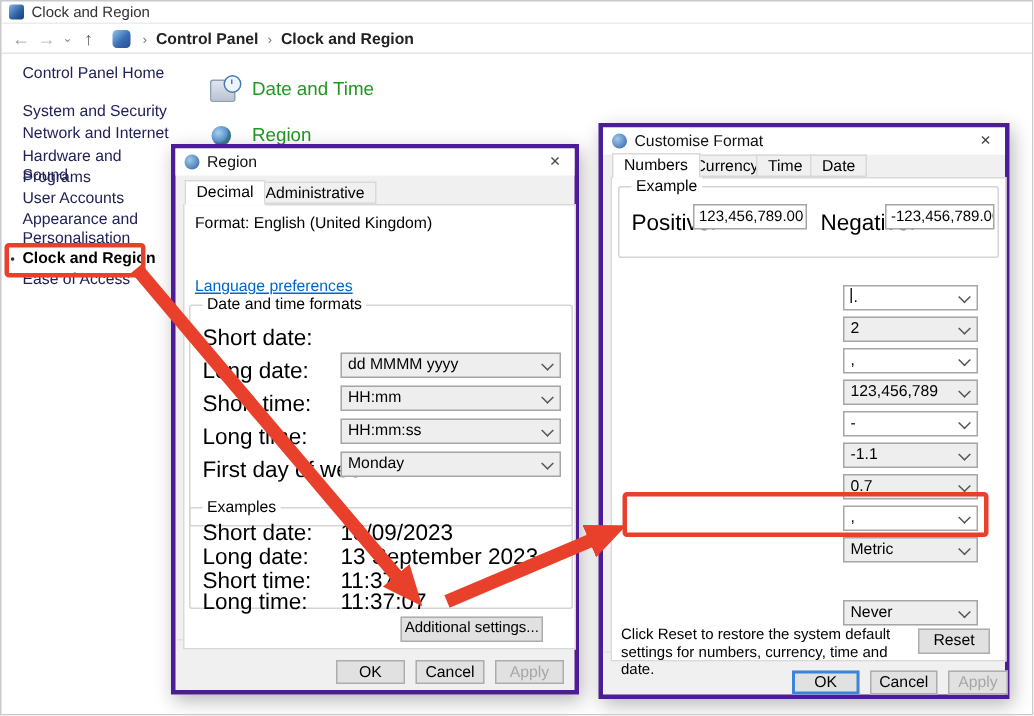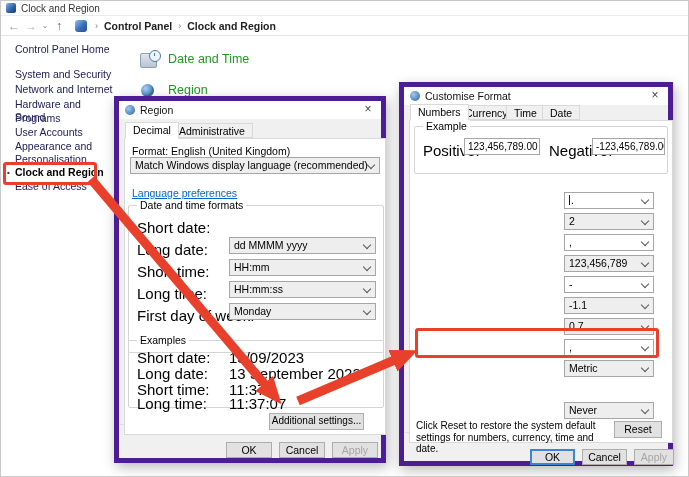--- a/index.html
+++ b/index.html
@@ -28,21 +28,21 @@
   
   .sect-title{position:absolute;font-size:12.5px;color:#219721;}
   .cp-link{color:#0066cc;font-size:10.5px;}
   .link-sep{color:#bbb;padding:0 6px;}
   #dt-ico{position:absolute;left:139px;top:52px;width:15px;height:13px;background:linear-gradient(180deg,#dfe6ee,#b9c4d2);border:1px solid #8ea0b4;border-radius:2px;}
   #dt-clock{position:absolute;left:148px;top:49px;width:10px;height:10px;border-radius:50%;background:#eef4fc;border:1px solid #4a7ab5;}
   #dt-clock:after{content:"";position:absolute;left:4px;top:2px;width:1px;height:3px;background:#4a7ab5;}
   #rg-ico{position:absolute;left:140px;top:83px;width:13px;height:13px;border-radius:50%;background:radial-gradient(circle at 35% 35%,#a8d3f0,#3f76c4 70%,#2a5796);box-shadow:inset -2px -2px 0 rgba(40,120,60,.45);}
 
   
-  .dialog{position:absolute;background:#f0f0f0;border:5px solid #4c1d95;box-shadow:2px 4px 12px rgba(0,0,0,.28);box-sizing:border-box;}
+  .dialog{position:absolute;background:#f0f0f0;border:3px solid #4c1d95;box-shadow:2px 4px 12px rgba(0,0,0,.28);box-sizing:border-box;}
   .dlg-title{position:absolute;left:0;top:0;right:0;height:18px;background:#fff;display:flex;align-items:center;gap:5px;padding-left:6px;font-size:10.5px;color:#111;}
   .dlg-ico{width:10px;height:10px;border-radius:50%;background:radial-gradient(circle at 35% 35%,#9ec9ee,#2c5e9e);}
   .dlg-close{position:absolute;right:0;top:0;width:26px;height:17px;text-align:center;line-height:16px;font-size:12px;color:#444;cursor:pointer;}
   .tab{position:absolute;height:15px;line-height:15px;padding:0 7px;font-size:10.5px;background:#f0f0f0;border:1px solid #d9d9d9;box-sizing:border-box;z-index:2;cursor:pointer;}
   .tab.active{background:#fff;height:17px;border-bottom:1px solid #fff;z-index:3;}
   .tabpage{position:absolute;background:#fff;border:1px solid #d9d9d9;box-sizing:border-box;z-index:1;}
   .group{position:absolute;border:1px solid #d5d5d5;border-radius:2px;box-sizing:border-box;}
   .group-legend{position:absolute;top:-7px;left:8px;background:#fff;padding:0 3px;font-size:10.5px;}
   .combo{position:absolute;height:17px;border:1px solid #a6a6a6;background:#eee;box-sizing:border-box;line-height:15px;padding:0 16px 0 4px;overflow:hidden;white-space:nowrap;cursor:pointer;}
   .combo.white{background:#fff;}
@@ -106,23 +106,20 @@
       <span class="dlg-ico"></span>
       <span>Region</span>
     </div>
     <div class="dlg-close">×</div>
 
     <div class="tab active" style="left:6px;top:21px">Decimal</div>
     <div class="tab" style="left:52px;top:22px">Administrative</div>
     <div class="tabpage" style="left:5px;top:37px;width:262px;height:297px"></div>
 
     <div class="abs" style="left:13px;top:44px;z-index:2">Format: English (United Kingdom)</div>
-    <div class="combo" style="left:11px;top:56px;width:250px;z-index:2">
-      <span>Match Windows display language (recommended)</span><span class="chev"></span>
-    </div>
     <div class="abs link" style="left:13px;top:86px;z-index:2;text-decoration:underline">Language preferences</div>
 
     <div class="group" style="left:9px;top:104px;width:256px;height:148px;z-index:2">
       <span class="group-legend">Date and time formats</span>
       <span class="rowlbl" style="left:8px;top:13px">Short date:</span>
       <span class="rowlbl" style="left:8px;top:35px">Long date:</span>
       <div class="combo" style="left:100px;top:31px;right:7px"><span>dd MMMM yyyy</span><span class="chev"></span></div>
       <span class="rowlbl" style="left:8px;top:57px">Short time:</span>
       <div class="combo" style="left:100px;top:53px;right:7px"><span>HH:mm</span><span class="chev"></span></div>
       <span class="rowlbl" style="left:8px;top:79px">Long time:</span>

